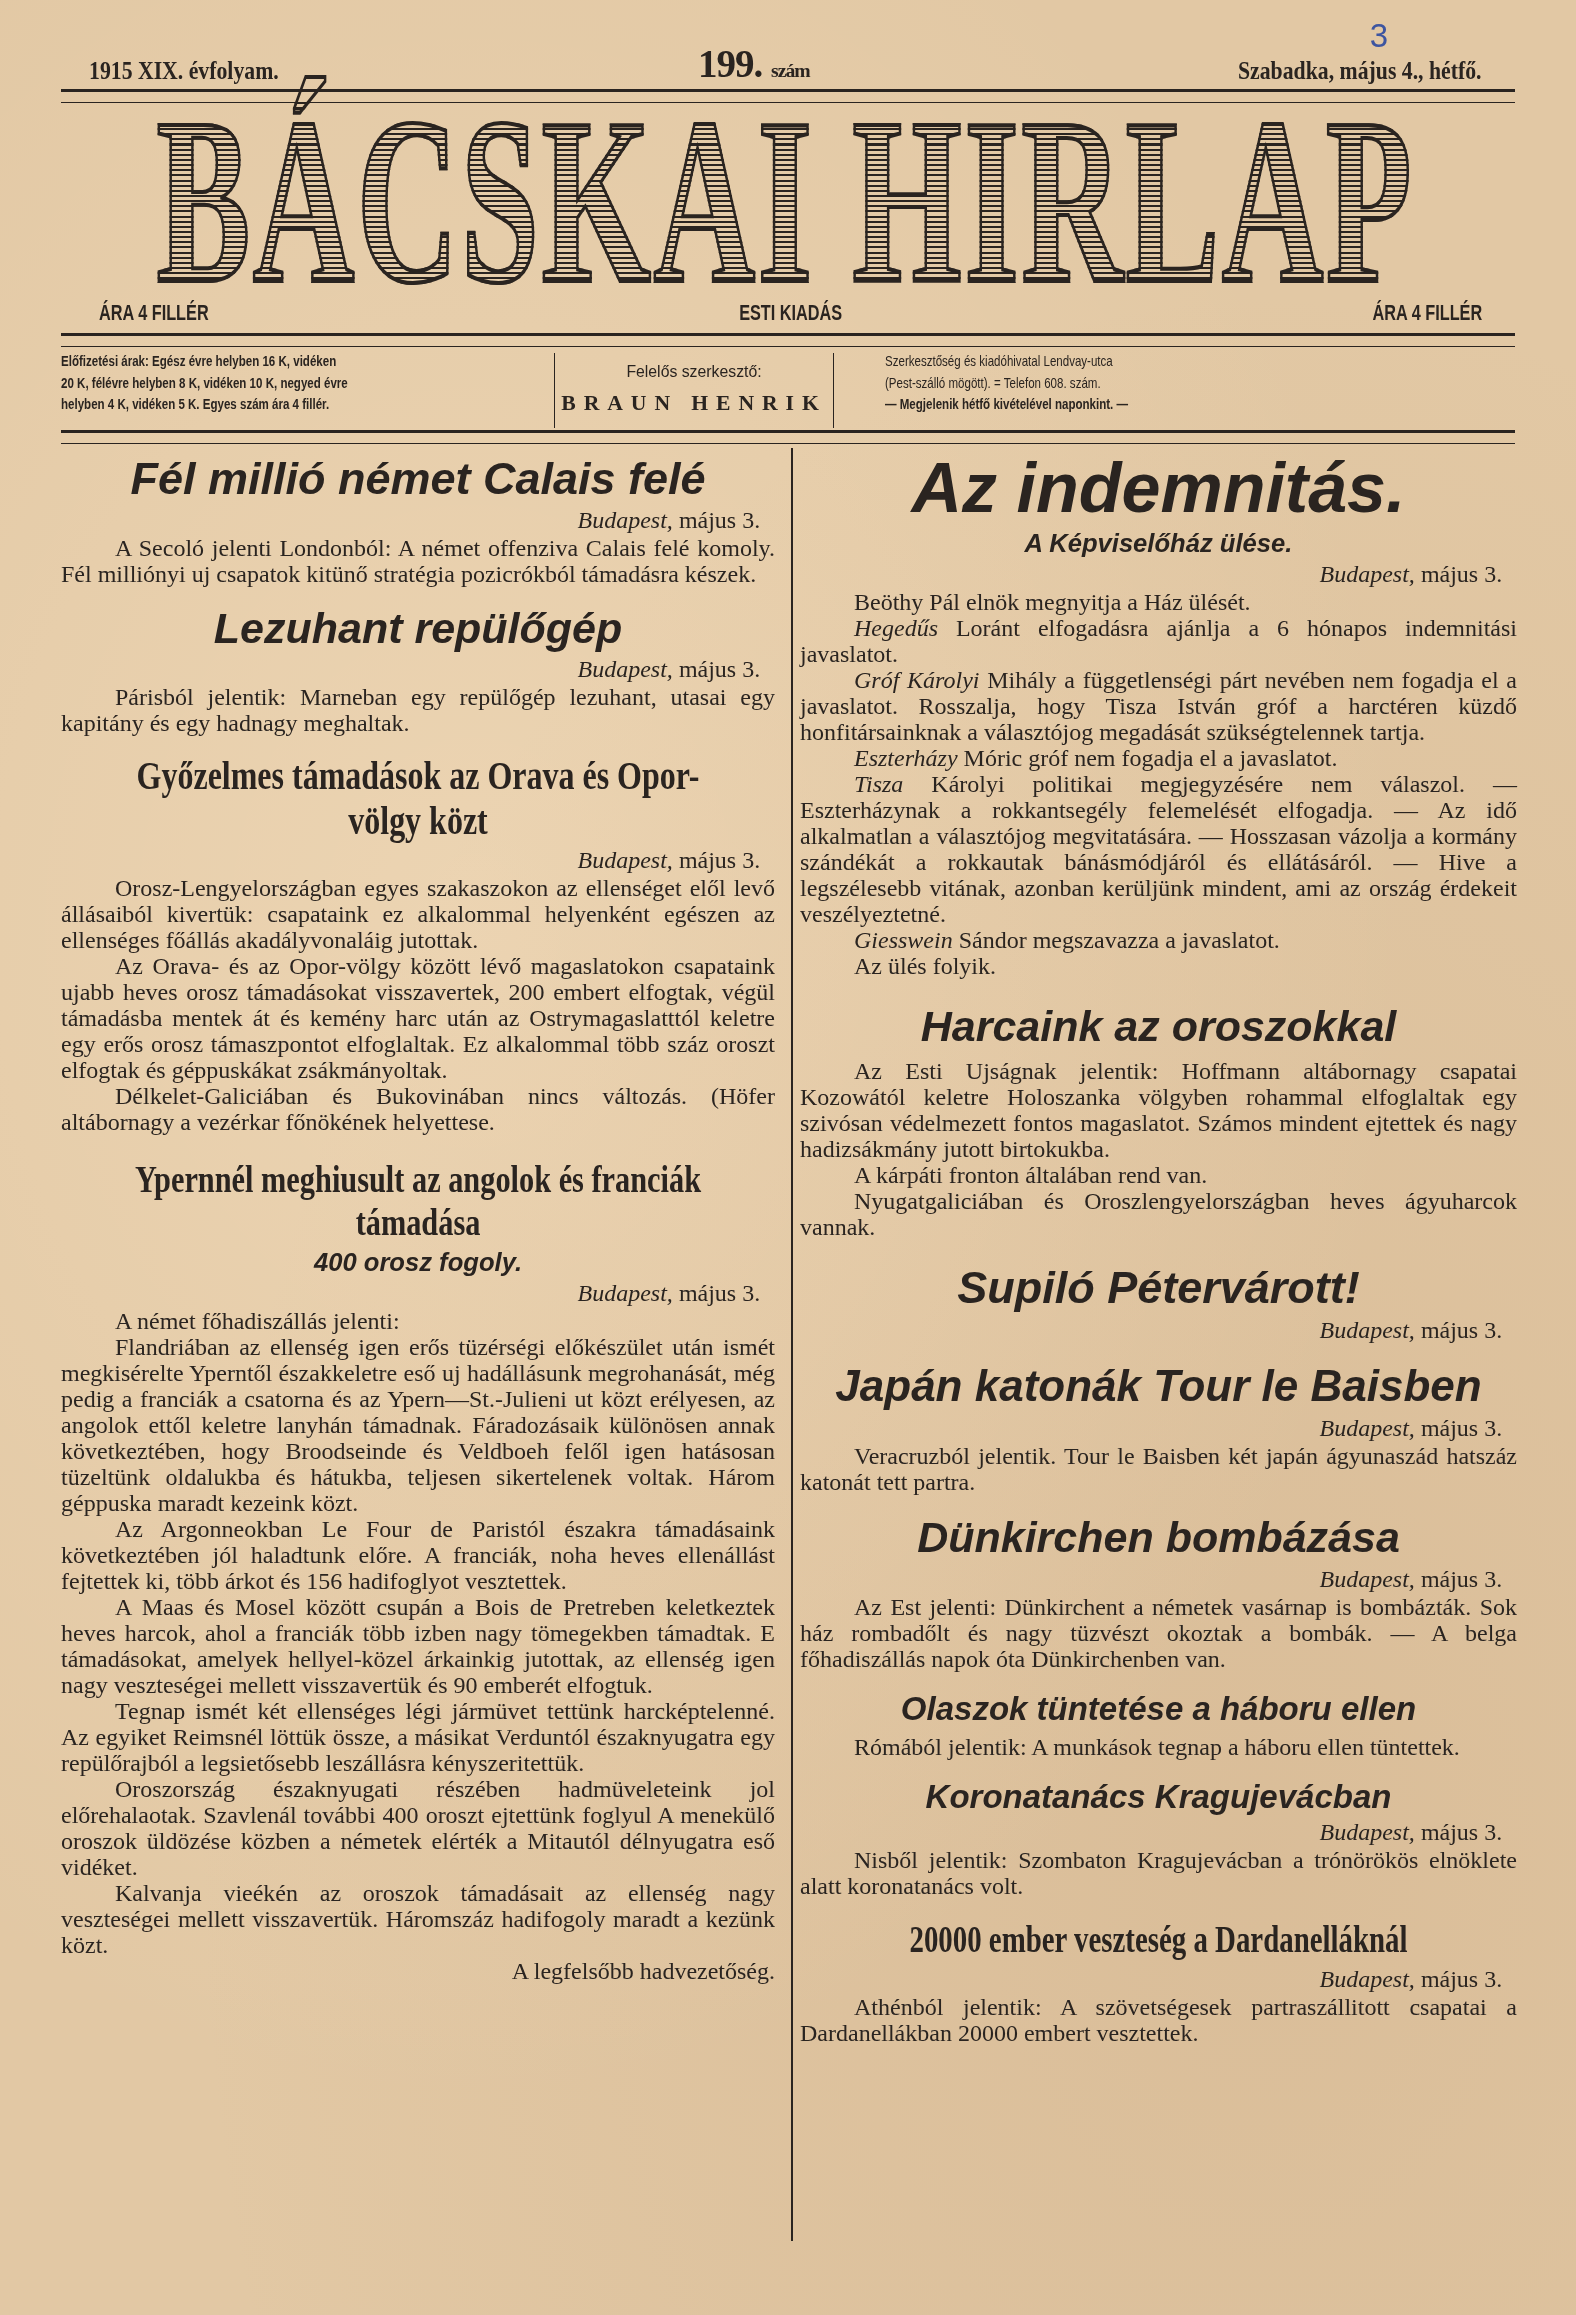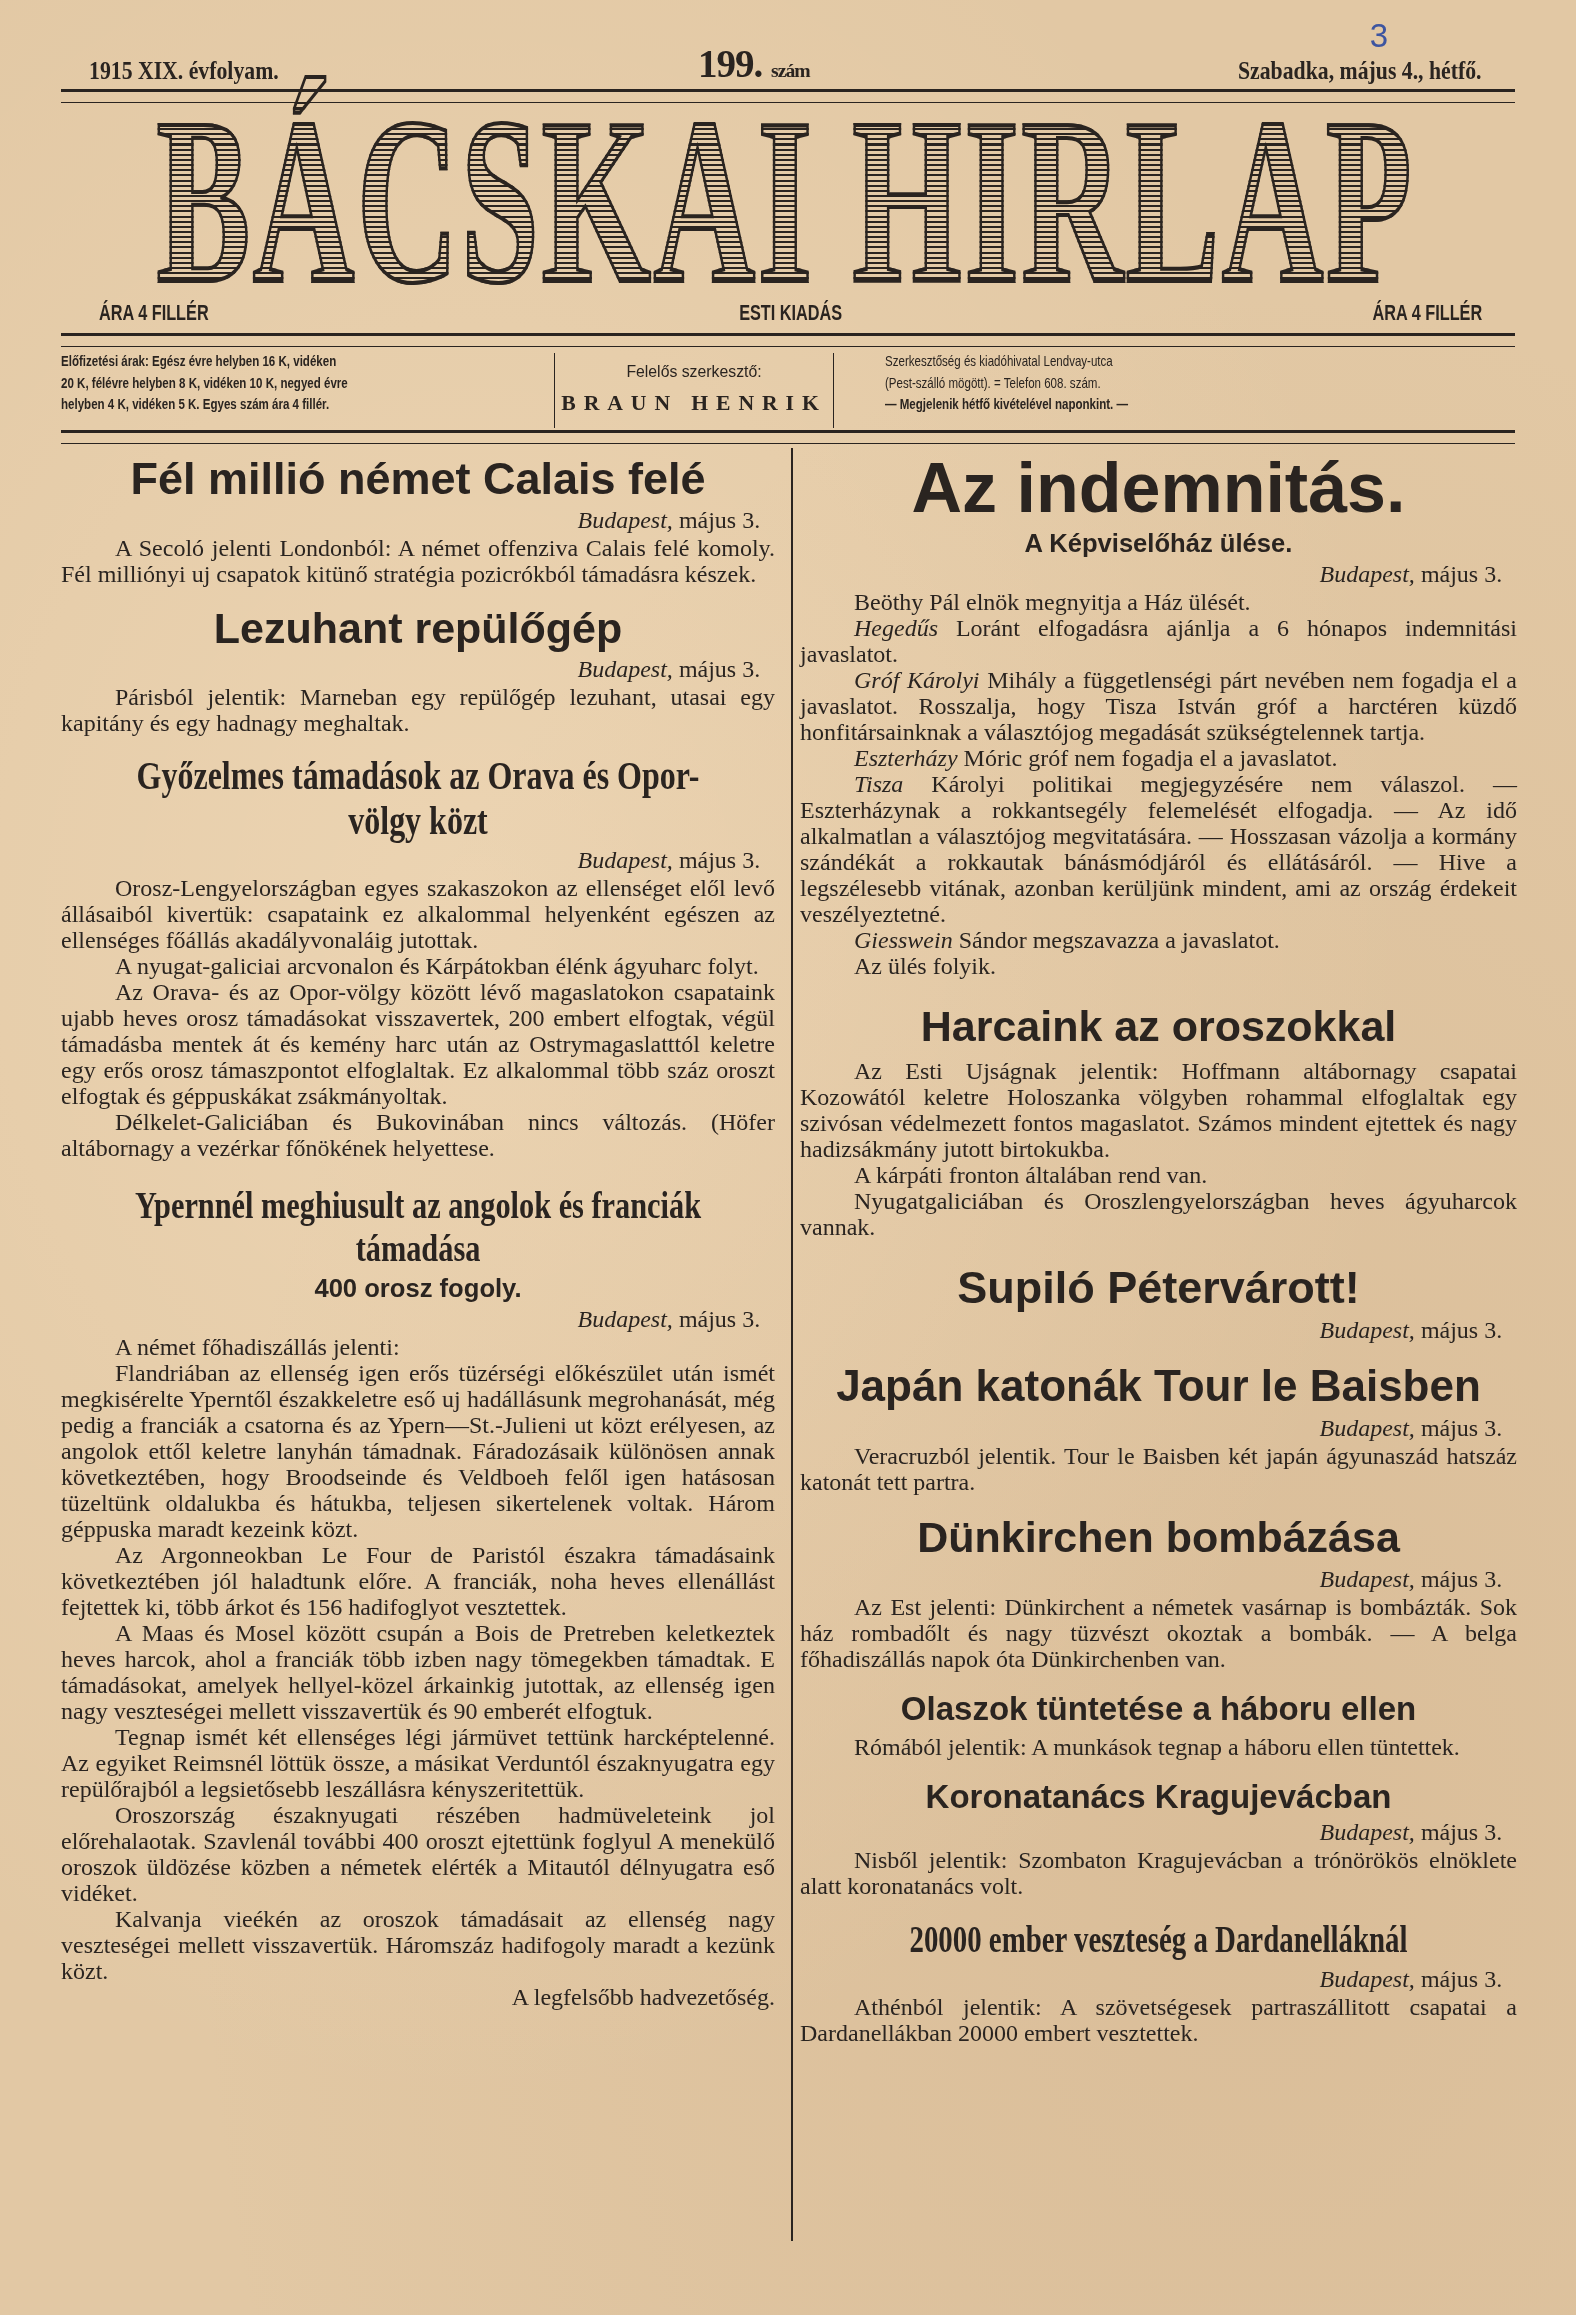--- a/index.html
+++ b/index.html
@@ -60,21 +60,21 @@
   .infobar .b2 .nm { font-family:"Liberation Serif", serif; font-weight:bold; font-size:21.7px; letter-spacing:7.9px; margin-top:9.9px; }
   .infobar .b3 { flex:1; padding-left:51px; line-height:21.7px; padding-top:3.9px; }
   .infobar .b3 .bold { font-weight:bold; }
   .col {
     position:absolute; top:448px; width:714px;
     font-size:24px; line-height:26px; text-align:justify;
   }
   .col.left { left:61px; }
   .col.right { left:800px; width:717px; }
   .divider { position:absolute; left:791px; top:448px; width:2px; height:1793px; background:#2a2420; }
-  .h-sans { font-family:"Liberation Sans", sans-serif; font-weight:bold; text-align:center; line-height:1.1; margin:0; }
+  .h-sans { font-family:"Liberation Sans", sans-serif; font-weight:bold; text-align:center; line-height:1.1; margin:0;font-style:italic; }
   .h-cond { font-family:"Liberation Serif", serif; font-weight:bold; text-align:center; line-height:1.15; margin:0; transform:scaleX(0.82); }
   .dateline { text-align:right; padding-right:14.8px; margin:3.9px 0 2px; }
   .dateline i { font-style:italic; }
   p { margin:0; text-indent:54px; }
   p i { font-style:italic; }
 </style>
 </head>
 <body>
 
 <div class="page">
@@ -135,21 +135,20 @@
     <article style="margin-top:17.7px">
       <h1 class="h-sans" style="font-size:43px">Lezuhant repülőgép</h1>
       <div class="dateline"><i>Budapest,</i> <span>május 3.</span></div>
       <p>Párisból jelentik: Marneban egy repülőgép lezuhant, utasai egy kapitány és egy hadnagy meghaltak.</p>
     </article>
 
     <article style="margin-top:17.7px">
       <h1 class="h-cond" style="font-size:39px">Győzelmes támadások az Orava és Opor-völgy közt</h1>
       <div class="dateline"><i>Budapest,</i> <span>május 3.</span></div>
       <p>Orosz-Lengyelországban egyes szakaszokon az ellenséget elől levő állásaiból kivertük: csapataink ez alkalommal helyenként egészen az ellenséges főállás akadályvonaláig jutottak.</p>
-      <p>A nyugat-galiciai arcvonalon és Kárpátokban élénk ágyuharc folyt.</p>
       <p>Az Orava- és az Opor-völgy között lévő magaslatokon csapataink ujabb heves orosz támadásokat visszavertek, 200 embert elfogtak, végül támadásba mentek át és kemény harc után az Ostrymagaslatttól keletre egy erős orosz támaszpontot elfoglaltak. Ez alkalommal több száz oroszt elfogtak és géppuskákat zsákmányoltak.</p>
       <p>Délkelet-Galiciában és Bukovinában nincs változás. (Höfer altábornagy a vezérkar főnökének helyettese.</p>
     </article>
 
     <article style="margin-top:23.6px">
       <h1 class="h-cond" style="font-size:37px">Ypernnél meghiusult az angolok és franciák támadása</h1>
       <h2 class="h-sans" style="font-size:25.6px;margin-top:3.9px">400 orosz fogoly.</h2>
       <div class="dateline"><i>Budapest,</i> <span>május 3.</span></div>
       <p>A német főhadiszállás jelenti:</p>
       <p>Flandriában az ellenség igen erős tüzérségi előkészület után ismét megkisérelte Yperntől északkeletre eső uj hadállásunk megrohanását, még pedig a franciák a csatorna és az Ypern—St.-Julieni ut közt erélyesen, az angolok ettől keletre lanyhán támadnak. Fáradozásaik különösen annak következtében, hogy Broodseinde és Veldboeh felől igen hatásosan tüzeltünk oldalukba és hátukba, teljesen sikertelenek voltak. Három géppuska maradt kezeink közt.</p>

